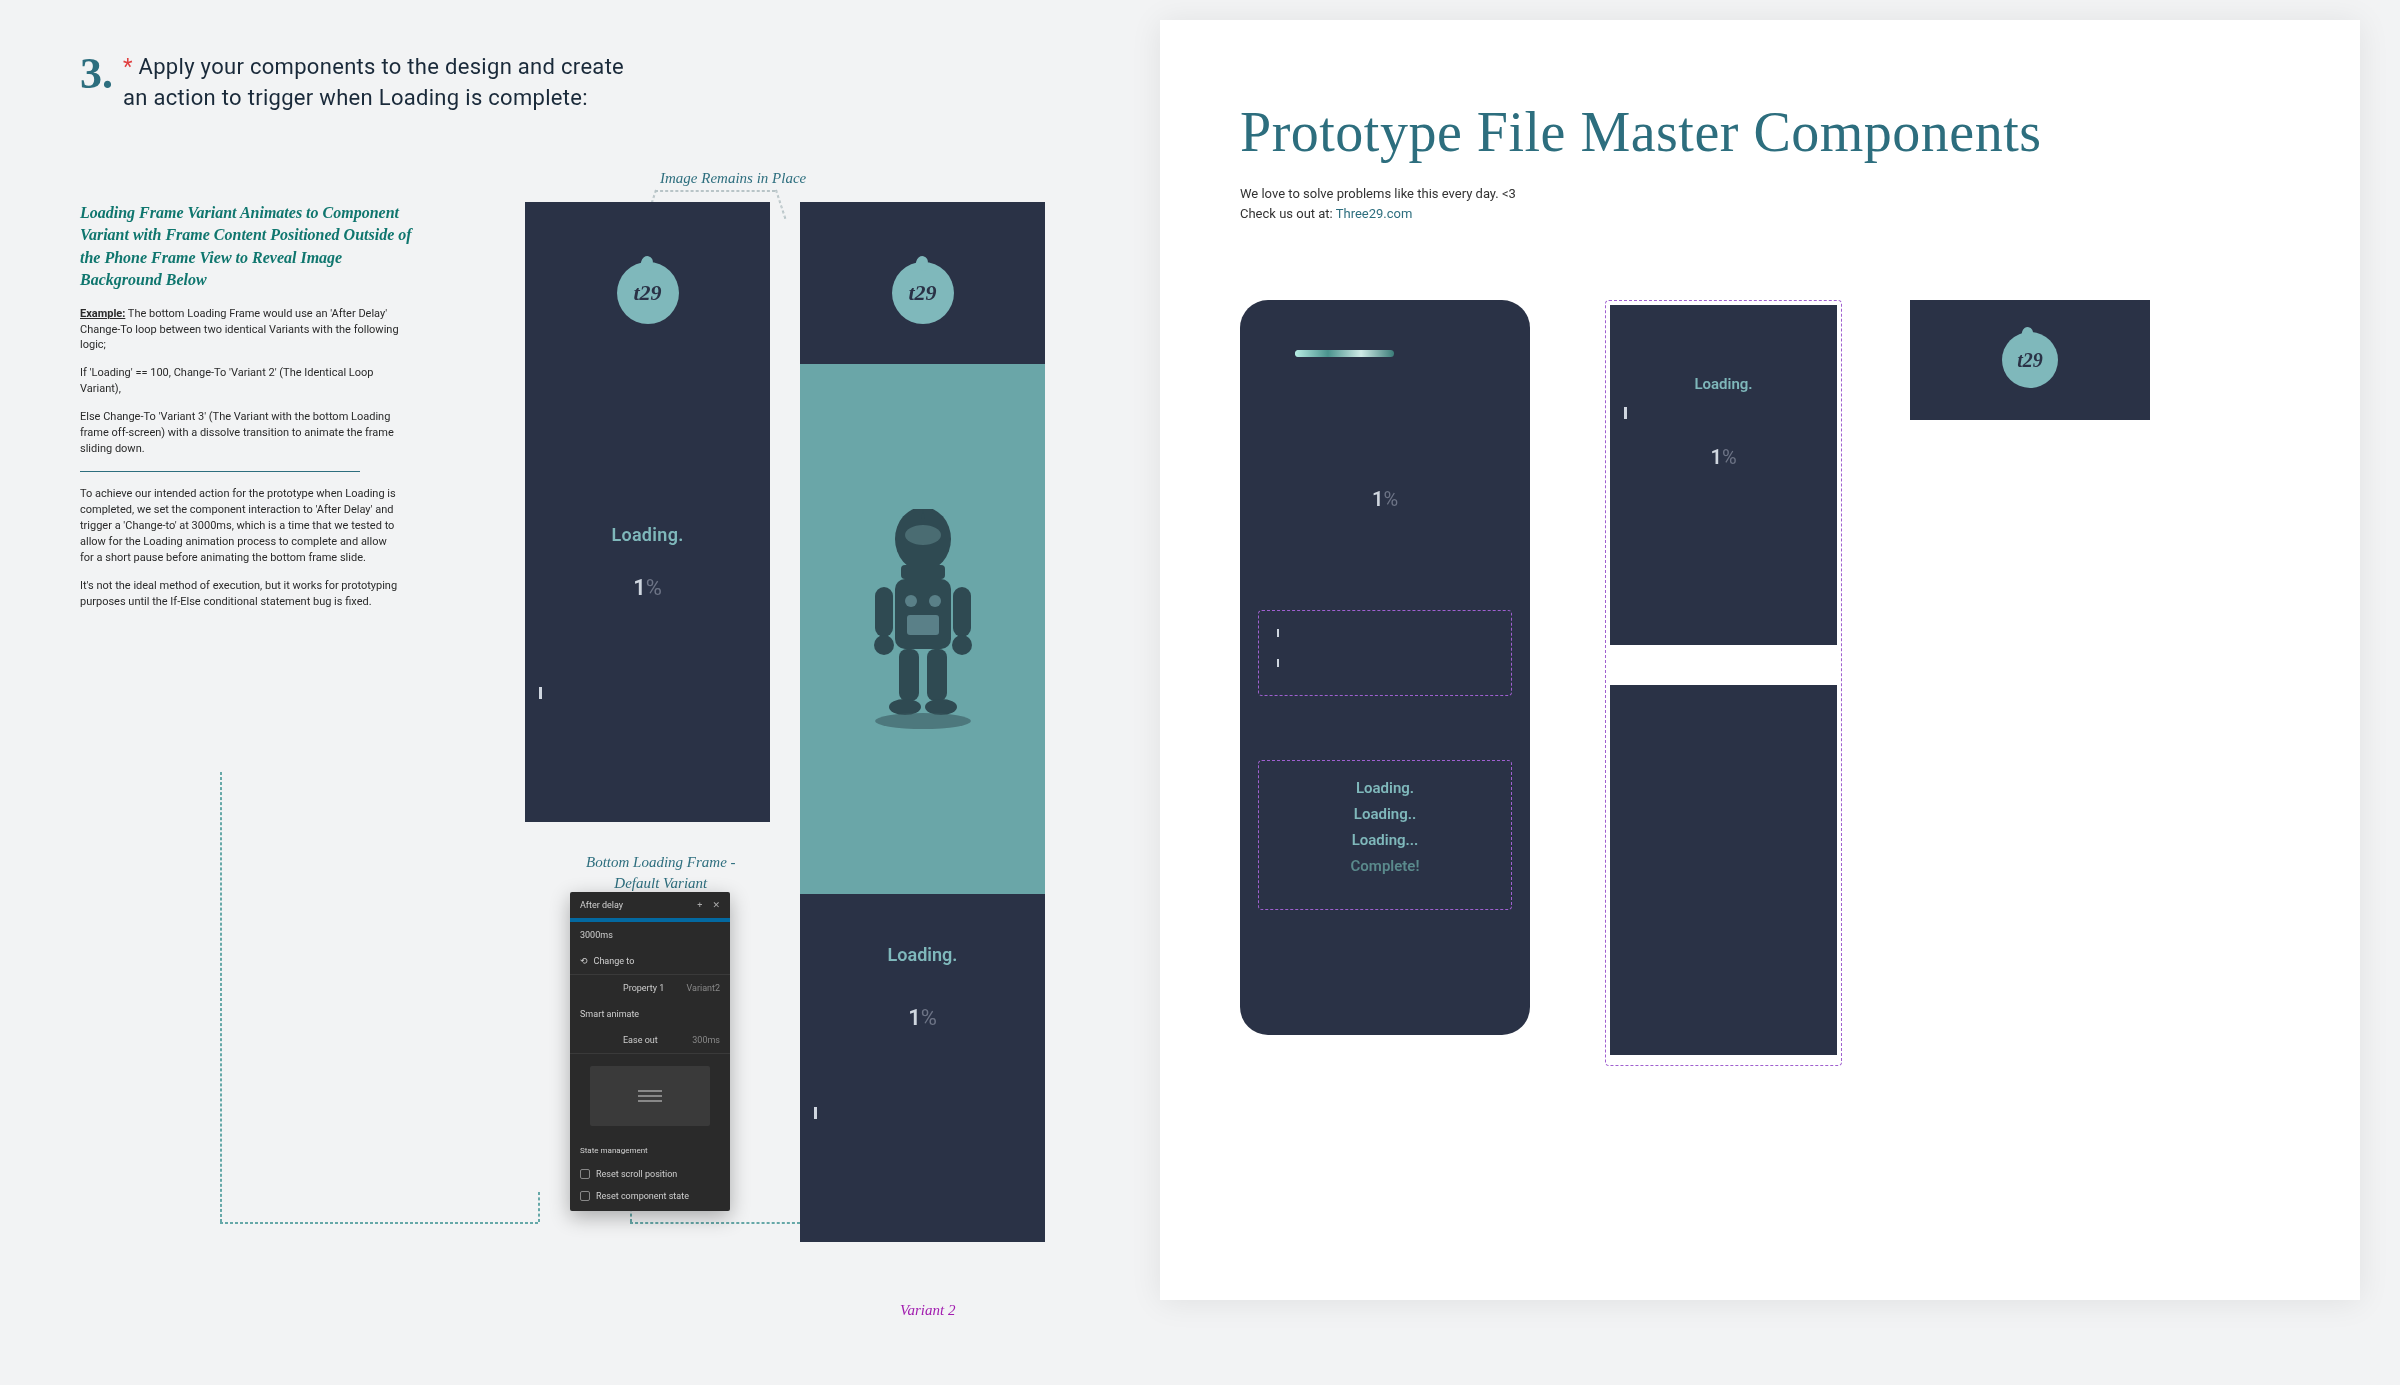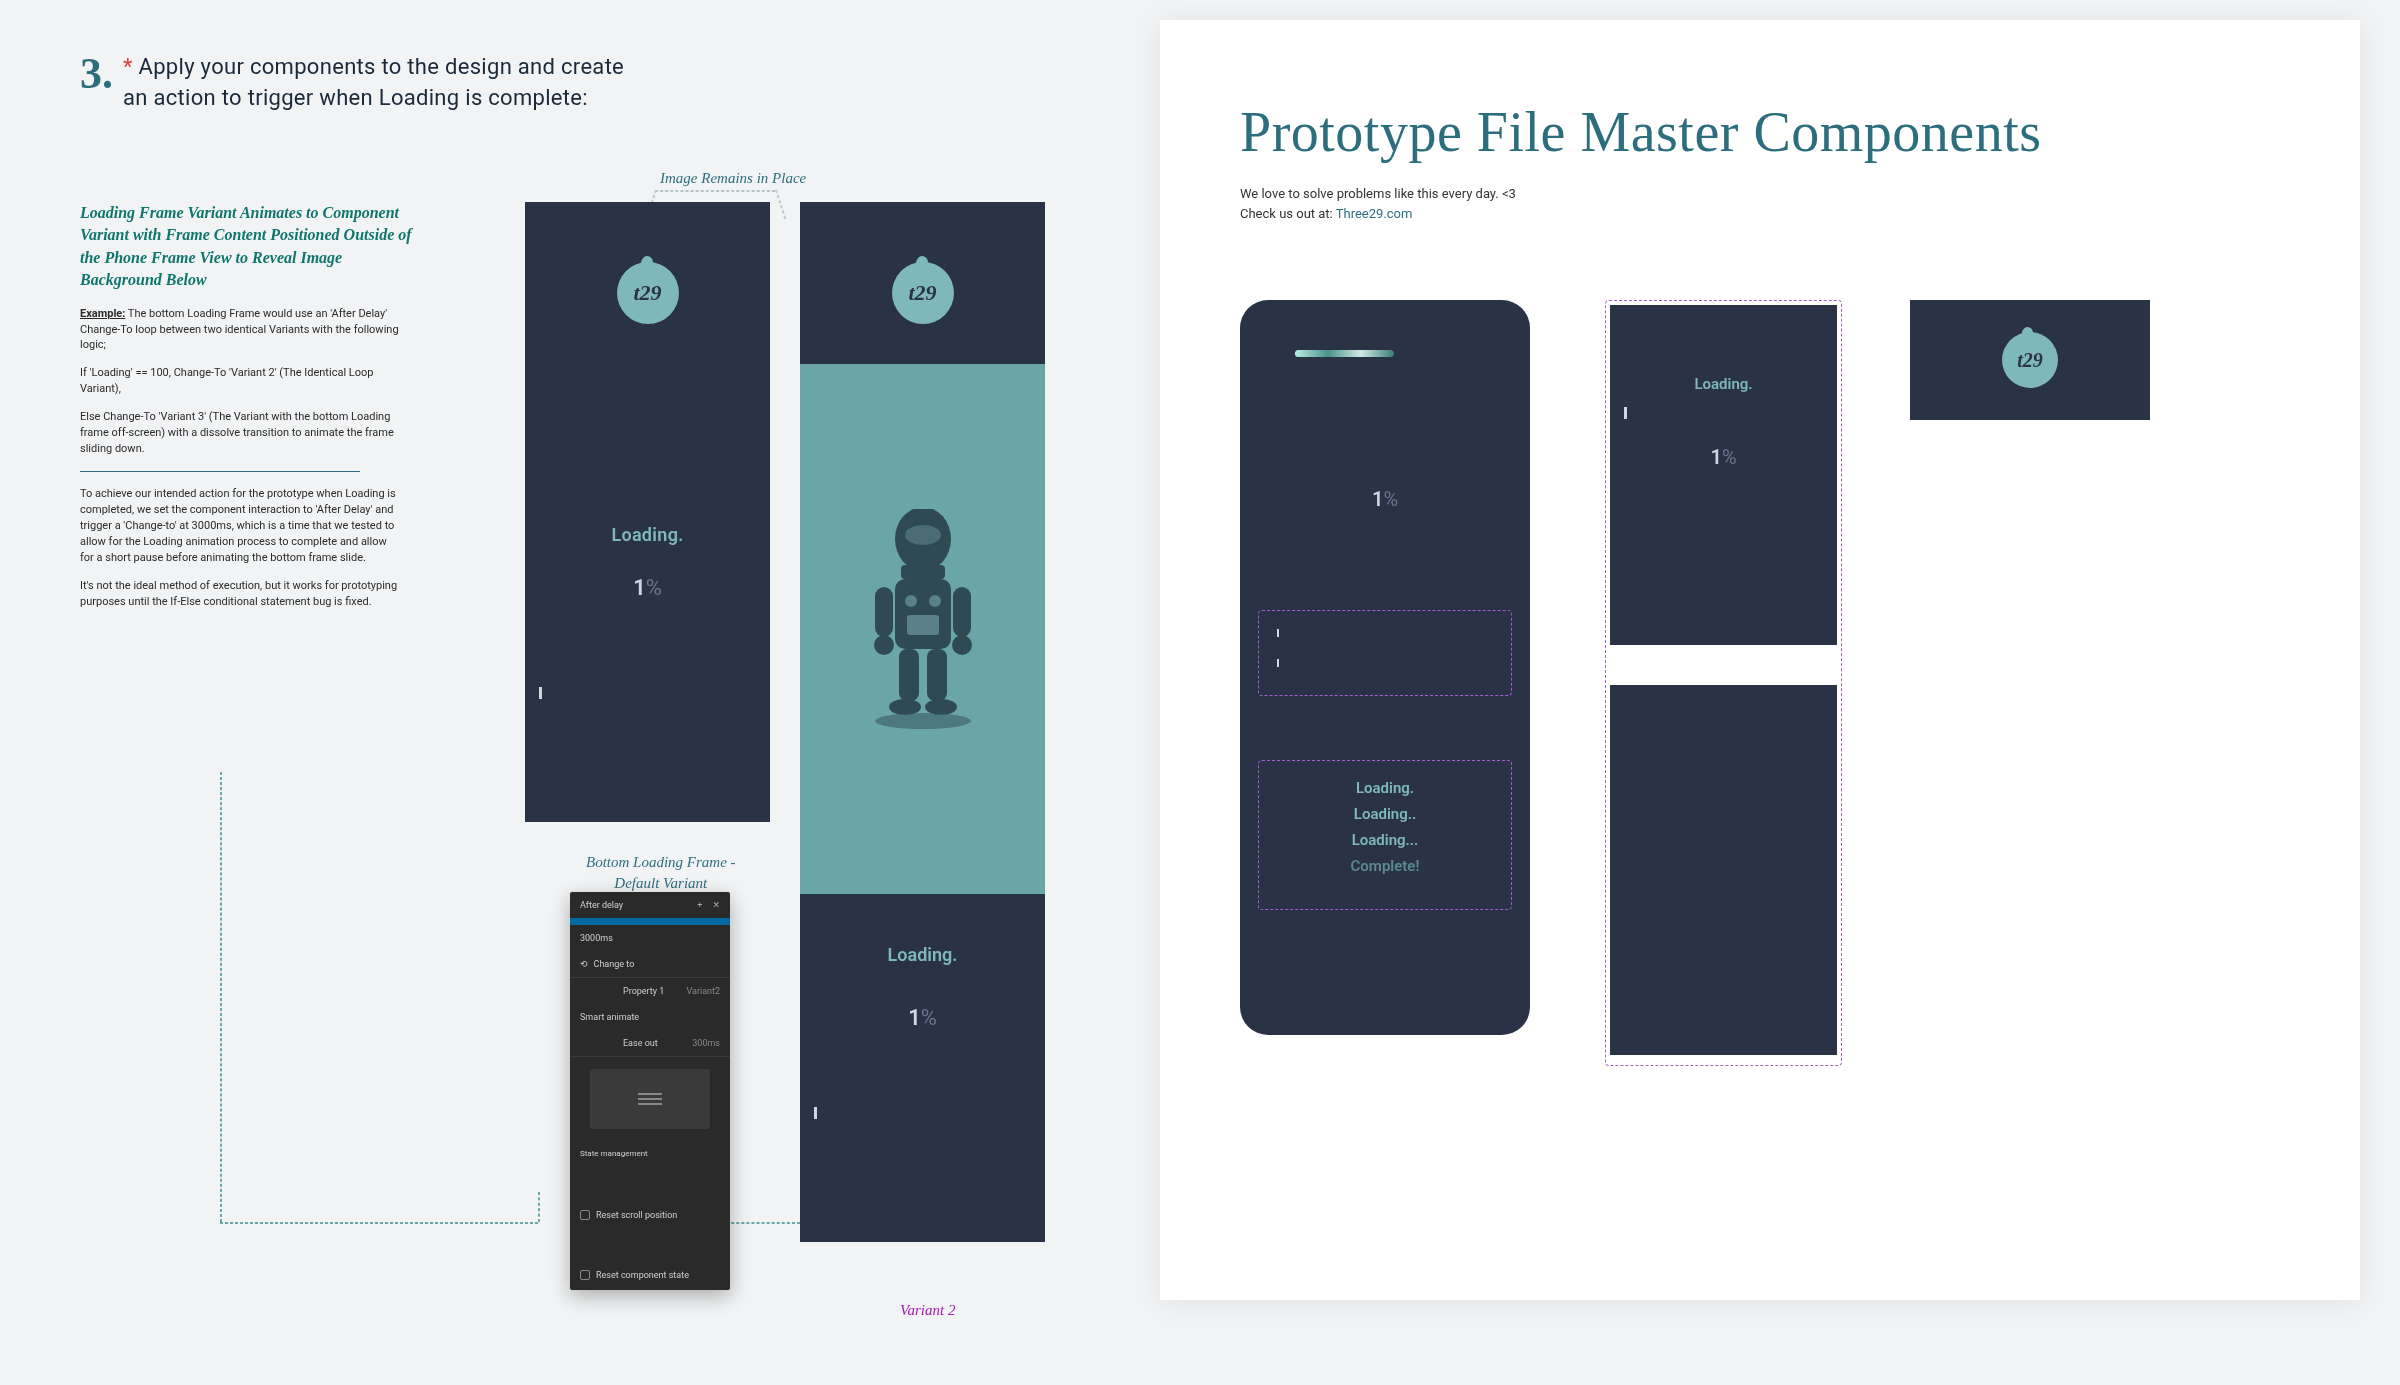--- a/index.html
+++ b/index.html
@@ -189,34 +189,34 @@
     box-shadow: 0 6px 20px rgba(0,0,0,.3);
   }
   .ip-row {
     padding: 8px 10px;
     display:flex; align-items:center; justify-content:space-between;
     border-bottom: 1px solid #3a3a3a;
   }
   .ip-row.noborder { border-bottom:none; }
   .ip-label { color:#ccc;padding-left:43px; }
   .ip-val { color:#888; }
-  .ip-header { display:flex; justify-content:space-between; align-items:center; padding:8px 10px; border-bottom:7px solid #0369a1;gap:43px;}
+  .ip-header { display:flex; justify-content:space-between; align-items:center; padding:8px 10px; border-bottom:4px solid #0369a1;gap:43px;}
   .ip-header .icons { display:flex; gap:10px; color:#aaa; }
   .ip-frame-preview {
     margin: 12px 20px;
     height: 60px;
     background:#3a3a3a;
     border-radius:2px;
     display:flex; align-items:center; justify-content:center;
   }
   .ip-frame-preview .lines {
     width:24px; display:flex; flex-direction:column; gap:3px;
   }
   .ip-frame-preview .lines span { height:2px; background:#888; }
-  .ip-check-row { display:flex; align-items:center; gap:6px; padding:6px 10px;margin-top:38px; }
+  .ip-check-row { display:flex; align-items:center; gap:6px; padding:6px 10px; }
   .ip-check { width:10px; height:10px; border:1px solid #888; border-radius:2px; }
 
   
   .dash-line {
     position:absolute; border:1px dashed #b8c4c7;
   }
 
   
   .right-panel {
     position: absolute;

